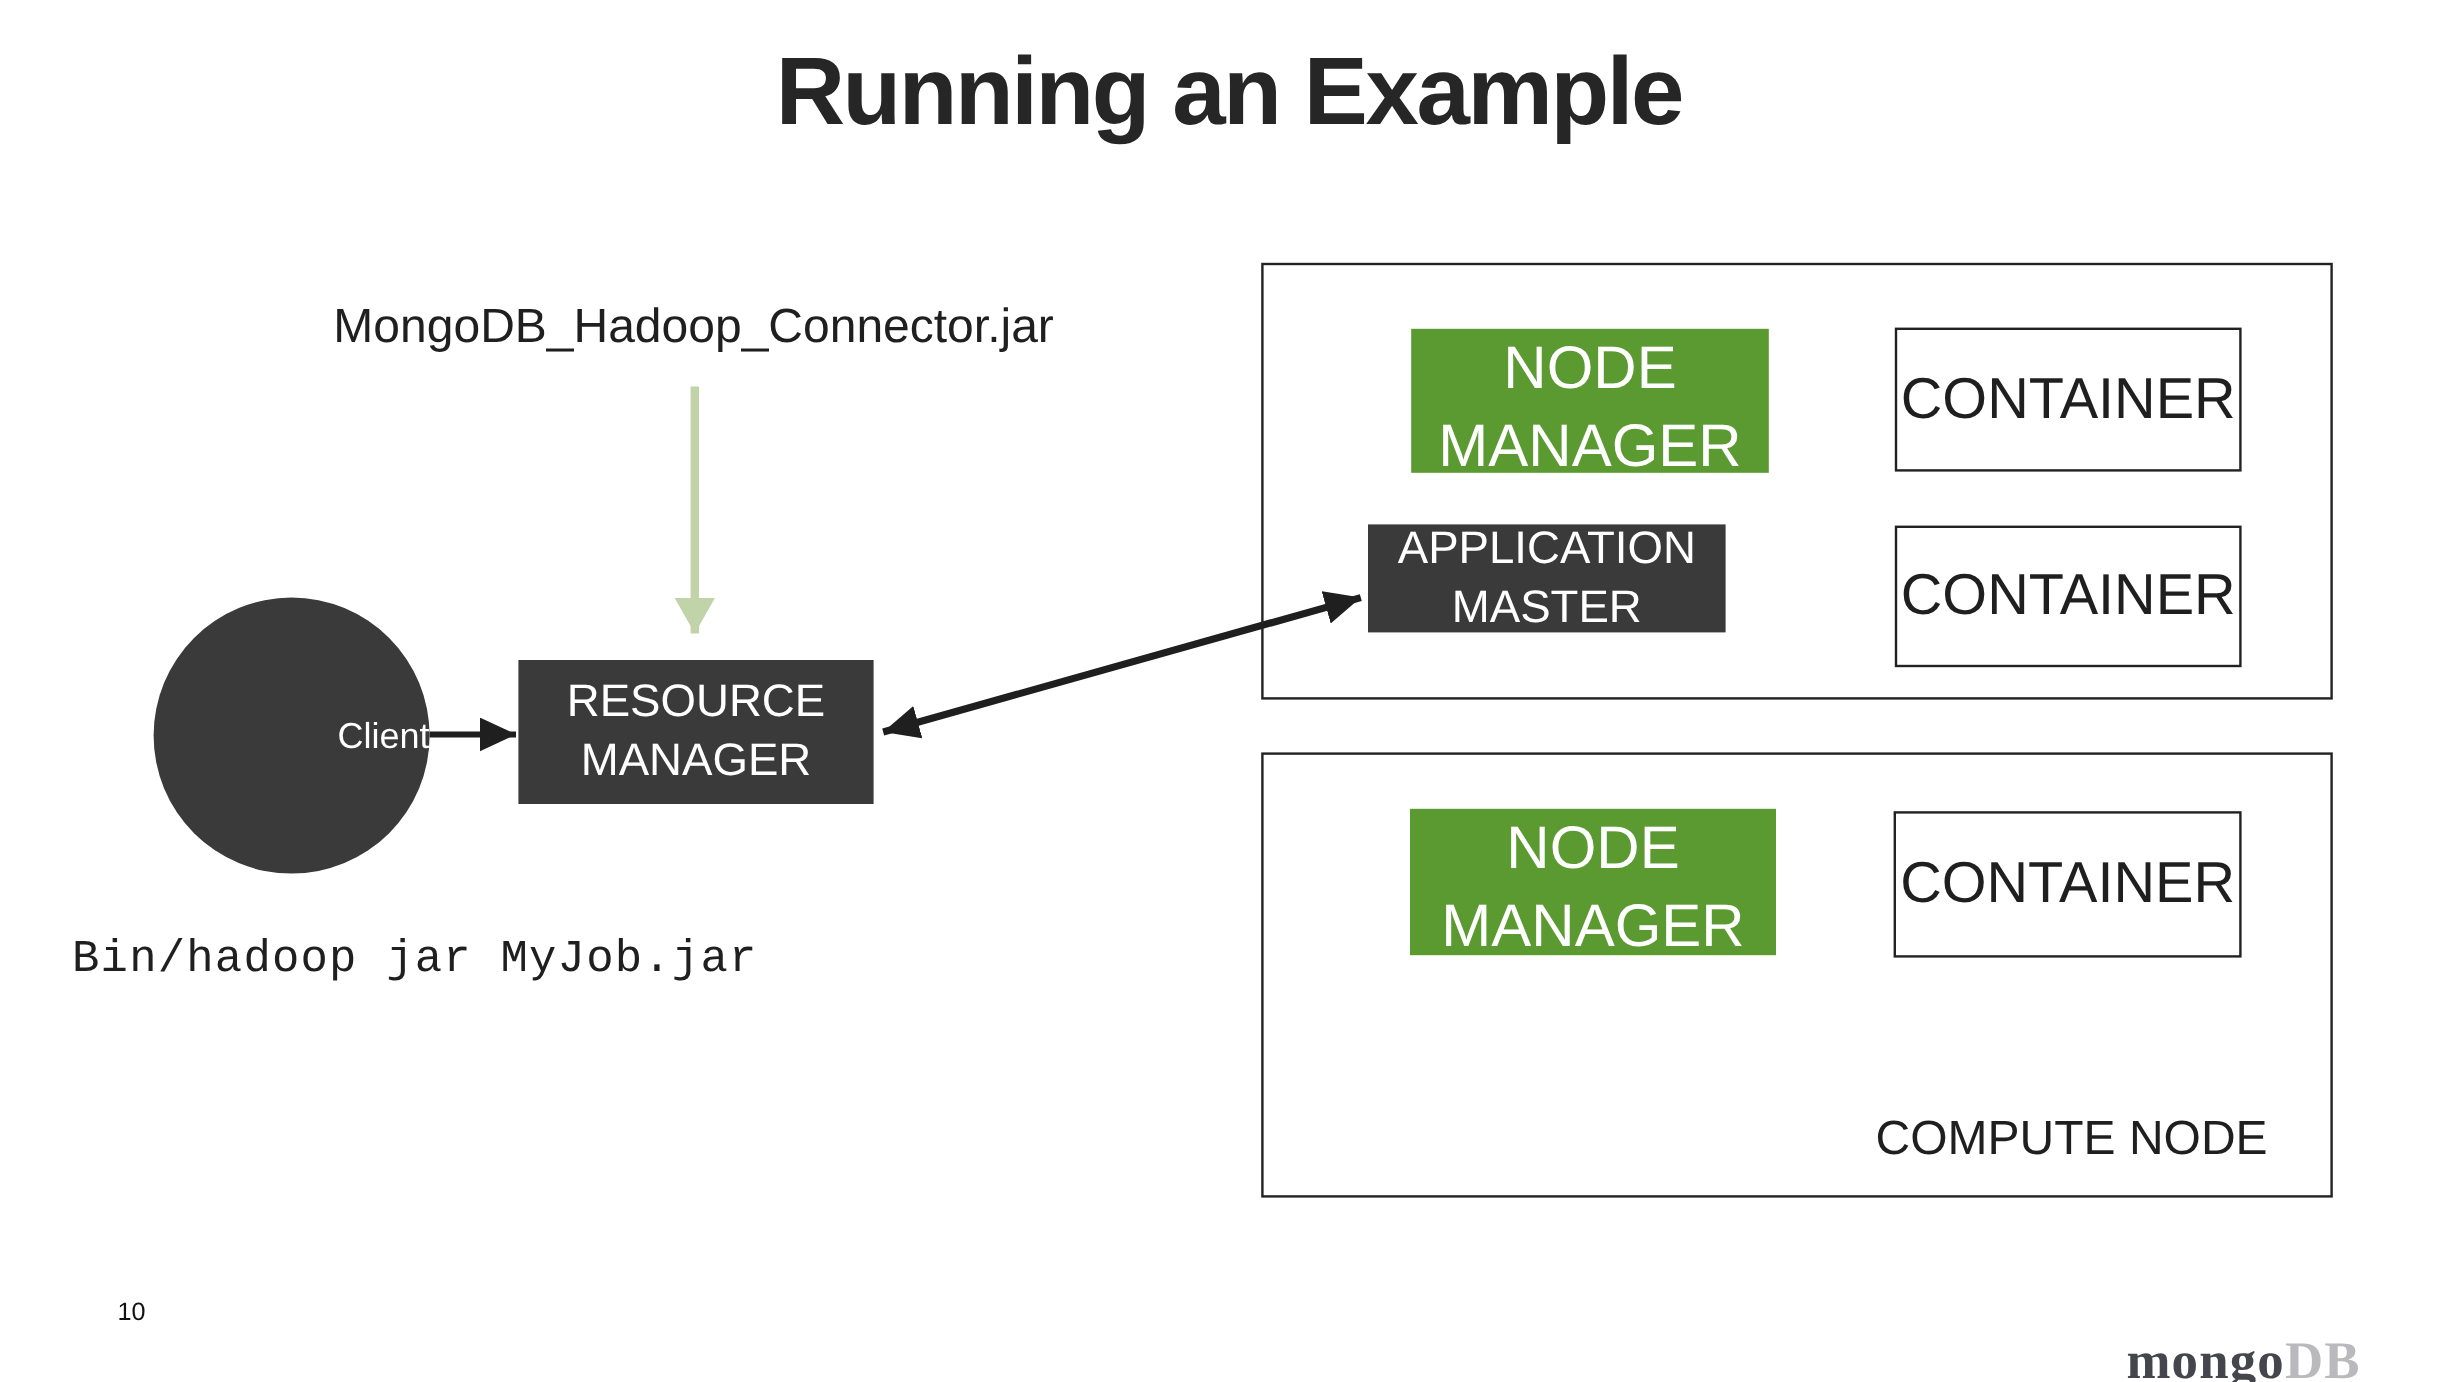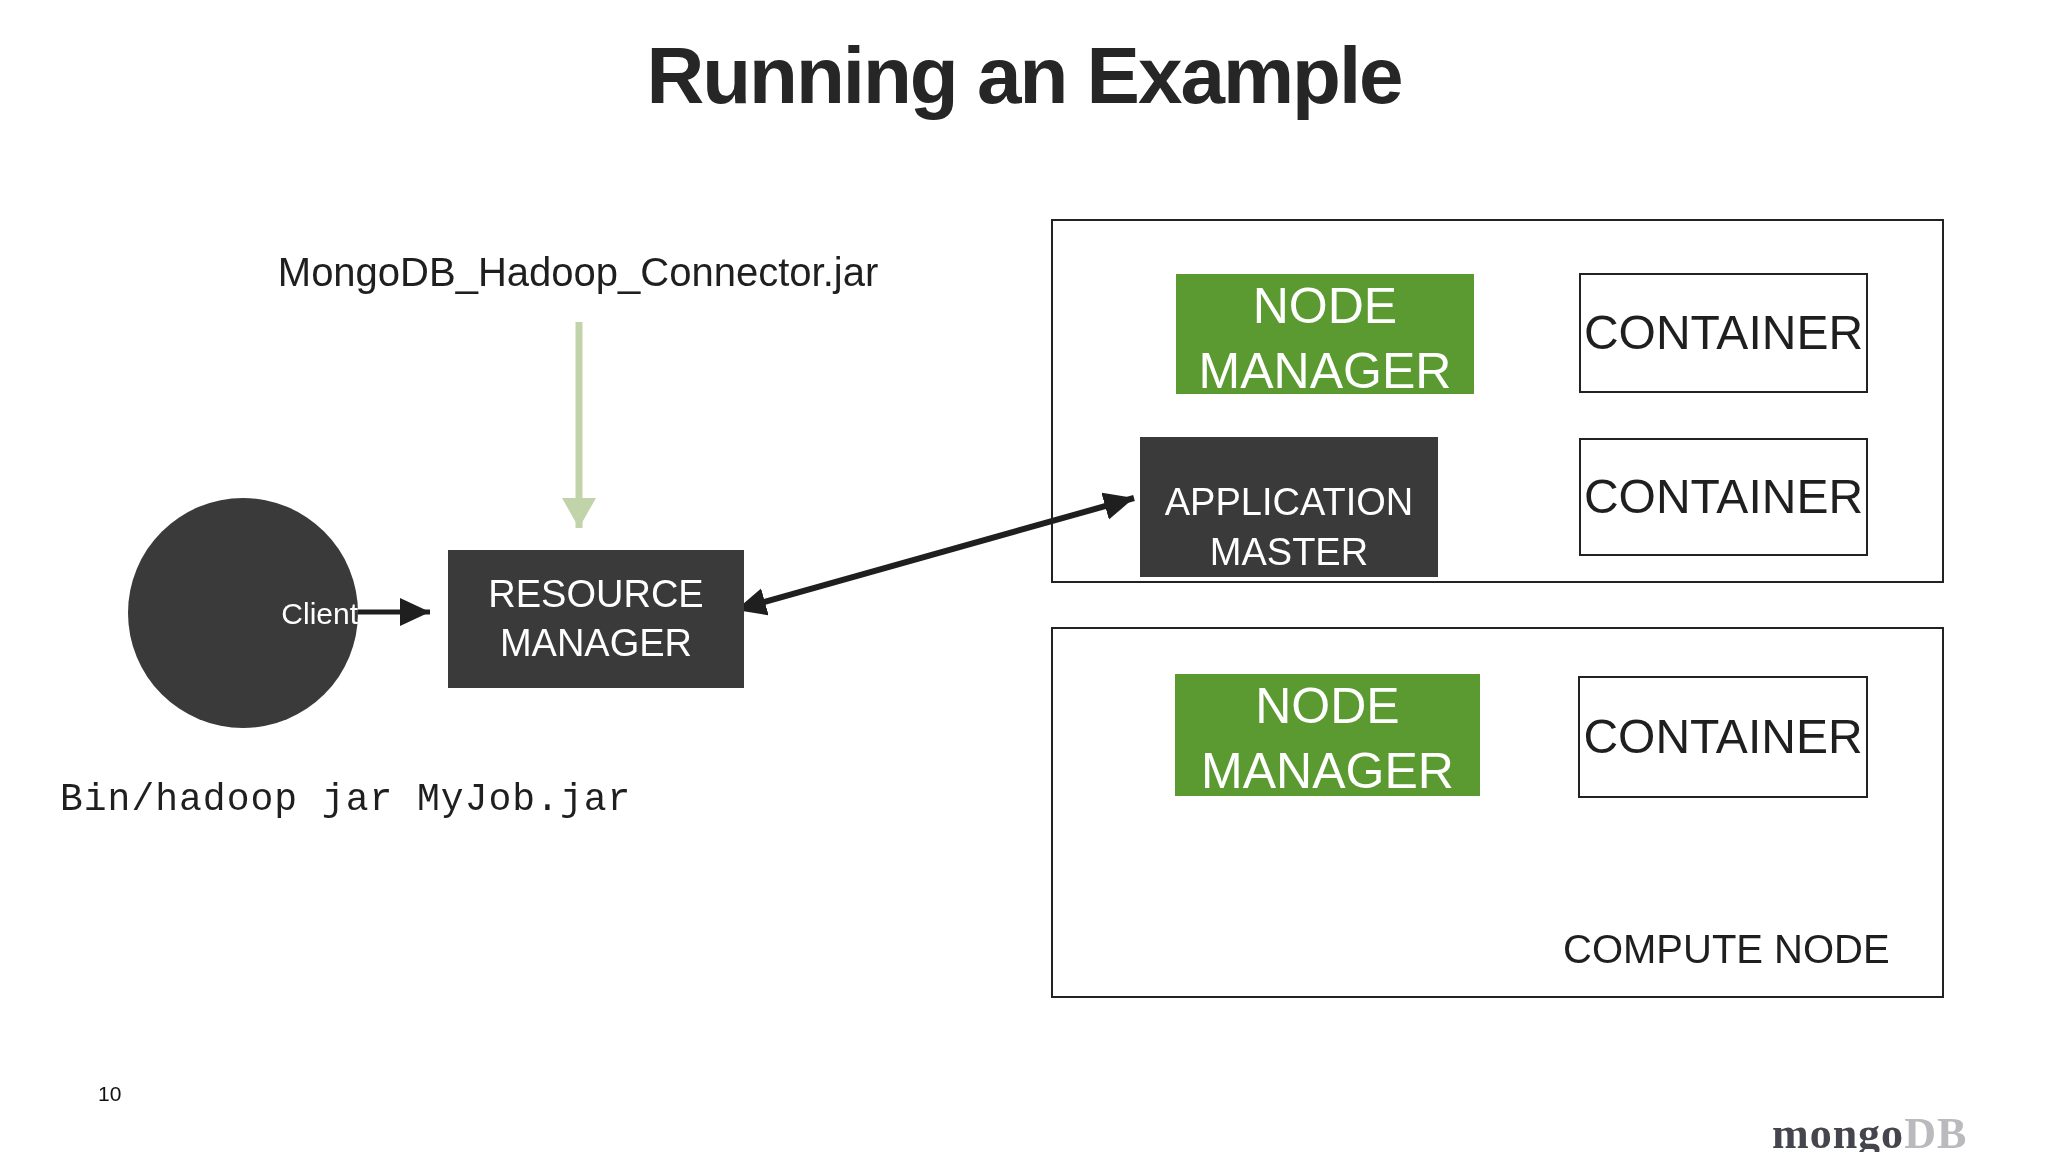--- a/index.html
+++ b/index.html
@@ -54,28 +54,28 @@
   }
   .container-box{
     position:absolute;background:#ffffff;border:2px solid var(--box-border);
     display:flex;align-items:center;justify-content:center;
     font-size:48px;color:var(--body-text);
   }
   .outer-box{
     position:absolute;border:2px solid var(--box-border);background:transparent;
   }
 
-  .rm-box{left:432px;top:550px;width:296px;height:138px;margin-left:16px;}
+  .rm-box{left:432px;top:550px;width:296px;height:120px;}
 
   .outer-top{left:1051px;top:219px;width:893px;height:364px;}
   .outer-bottom{left:1051px;top:627px;width:893px;height:371px;}
 
   .nm-top{left:87px;top:53px;width:298px;height:120px;}
   .ct-top-1{left:526px;top:52px;width:289px;height:120px;}
-  .am-box{left:87px;top:216px;width:298px;height:140px;align-items:flex-end;}
+  .am-box{left:87px;top:216px;width:298px;height:90px;}
   .ct-top-2{left:526px;top:217px;width:289px;height:118px;}
 
   .nm-bottom{left:86px;top:45px;width:305px;height:122px;}
   .ct-bottom{left:525px;top:47px;width:290px;height:122px;}
   .compute-node-label{
     position:absolute;left:510px;top:298px;width:330px;
     text-align:left;font-size:40px;color:var(--body-text);white-space:nowrap;
   }
 
   .command-text{

